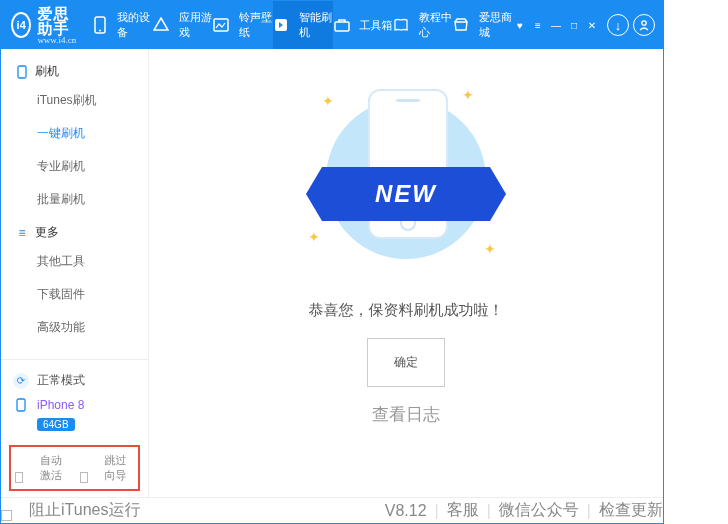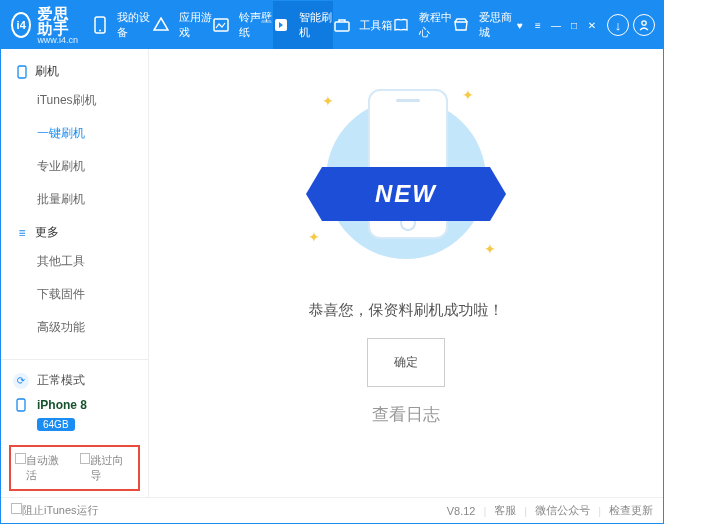--- a/index.html
+++ b/index.html
@@ -3,21 +3,21 @@
 <meta charset="utf-8">
 <style>
 * { margin: 0; padding: 0; box-sizing: border-box; font-family: "Microsoft YaHei", Arial, sans-serif; }
 body { width: 728px; height: 524px; overflow: hidden; background: #fff; }
 .window { width: 664px; height: 524px; border: 1px solid #1b8cf2; display: flex; flex-direction: column; }
 .titlebar { height: 48px; background: #1b8cf2; display: flex; align-items: center; color: #fff; }
 .logo { display: flex; align-items: center; padding: 0 8px 0 10px; }
 .logo-icon { width: 26px; height: 26px; border: 2px solid #fff; border-radius: 50%; display: flex; align-items: center; justify-content: center; font-size: 11px; font-weight: bold; color: #fff; }
 .logo-text { margin-left: 6px; line-height: 1; }
 .logo-title { font-size: 15px; font-weight: bold; letter-spacing: 1px; }
-.logo-sub { font-size: 9px; opacity: .85; }
+.logo-sub { font-size: 9px; opacity: .85; font-family: Liberation Serif, serif; }
 .nav { display: flex; height: 100%; }
 .nav-item { width: 60px; display: flex; flex-direction: row; align-items: center; justify-content: center; font-size: 11px; cursor: pointer; gap: 10px; }
 .nav-item.active { background: #0f7ae0; }
 .nav-icon { height: 18px; display: flex; align-items: center; justify-content: center; font-size: 16px; }
 .nav-icon svg { fill: #fff; }
 .titlebar-right { margin-left: auto; display: flex; align-items: center; padding-right: 8px; gap: 4px; }
 .win-controls { display: flex; gap: 4px; font-size: 10px; margin-right: 4px; }
 .win-controls span { width: 14px; text-align: center; cursor: pointer; }
 .circle-btn { width: 22px; height: 22px; border: 1.5px solid #fff; border-radius: 50%; display: flex; align-items: center; justify-content: center; font-size: 13px; cursor: pointer; }
 .body { flex: 1; display: flex; min-height: 0; }
@@ -26,38 +26,38 @@
 .side-group { padding: 4px 14px; display: flex; align-items: center; gap: 6px; color: #333; font-size: 12px; }
 .side-group .g-icon { width: 14px; height: 14px; display: inline-flex; align-items: center; justify-content: center; color: #1b8cf2; }
 .side-item { padding: 8px 14px 8px 36px; cursor: pointer; color: #666; font-size: 12px; }
 .side-item.active { color: #1b8cf2; }
 .device-block { border-top: 1px solid #eee; padding: 8px 12px; }
 .mode-row, .phone-row { display: flex; align-items: center; gap: 8px; font-size: 12px; padding: 4px 0; }
 .mode-row .dot { width: 16px; height: 16px; border-radius: 50%; background: #eaf4fe; color: #1b8cf2; display: flex; align-items: center; justify-content: center; font-size: 10px; }
 .phone-row .ph { width: 16px; height: 16px; display: flex; align-items: center; justify-content: center; color: #1b8cf2; }
 .badge { margin-left: 24px; font-size: 10px; background: #1b8cf2; color: #fff; border-radius: 3px; padding: 1px 6px; display: inline-block; }
 .checks { border: 2px solid #e74c3c; margin: 6px 8px 6px 8px; padding: 6px 4px; display: flex; gap: 10px; font-size: 11px; color: #888; }
-.chk { display: flex; align-items: flex-start; gap: 0; }
+.chk { display: flex; align-items: flex-end; gap: 17px; }
 .chk .box { width: 11px; height: 11px; border: 1px solid #bbb; }
 .main { flex: 1; display: flex; flex-direction: column; align-items: center; justify-content: flex-start; padding-top: 40px; }
 .illus { width: 220px; height: 190px; position: relative; }
 .circle-bg { position: absolute; top: 10px; left: 30px; width: 160px; height: 160px; border-radius: 50%; background: #c4e6fb; }
 .phone { position: absolute; top: 0; left: 72px; width: 80px; height: 150px; background: #fff; border: 2px solid #d6e9f8; border-radius: 12px; }
 .phone::before { content: ""; position: absolute; top: 8px; left: 50%; transform: translateX(-50%); width: 24px; height: 3px; background: #cfe4f5; border-radius: 2px; }
 .phone::after { content: ""; position: absolute; bottom: 6px; left: 50%; transform: translateX(-50%); width: 12px; height: 12px; border: 2px solid #cfe4f5; border-radius: 50%; }
 .ribbon { position: absolute; top: 78px; left: 10px; width: 200px; height: 54px; background: #1d4ed8; display: flex; align-items: center; justify-content: center; color: #fff; font-weight: bold; font-size: 24px; letter-spacing: 2px; font-style: italic; clip-path: polygon(8% 0, 92% 0, 100% 50%, 92% 100%, 8% 100%, 0 50%); }
 .spark { position: absolute; color: #f7c948; font-size: 14px; }
 .spark.s1 { top: 4px; left: 26px; }
 .spark.s2 { top: -2px; left: 166px; }
 .spark.s3 { top: 140px; left: 12px; }
 .spark.s4 { top: 152px; left: 188px; }
 .msg { font-size: 15px; color: #555; margin-top: 22px; }
 .ok-btn { margin-top: 18px; border: 1px solid #ccc; background: #fff; font-size: 12px; color: #555; padding: 15px 26px; cursor: pointer; }
 .log-link { margin-top: 16px; font-size: 17px; color: #999; cursor: pointer; }
-.statusbar { height: 26px; border-top: 1px solid #eee; display: flex; align-items: center; font-size: 11px; color: #888; padding: 0 10px; }
+.statusbar { height: 26px; border-top: 1px solid #eee; display: flex; align-items: center; font-size: 16px; color: #888; padding: 0 0; }
 .statusbar .chk { color: #888; }
 .statusbar .right { margin-left: auto; display: flex; gap: 8px; align-items: center; }
 .sep { color: #ddd; }
 </style>
 </head>
 <body>
 
 <div class="window">
   <div class="titlebar">
     <div class="logo">
@@ -175,21 +175,21 @@
         <div class="mode-row">
           <span class="dot">⟳</span>
           <span>正常模式</span>
         </div>
         <div class="phone-row">
           <span class="ph">
               <svg width="10" height="14" viewBox="0 0 10 14">
                 <rect x="1" y="1" width="8" height="12" rx="1.5" fill="none" stroke="#1b8cf2" stroke-width="1.3"></rect>
               </svg>
             </span>
-          <span style="font-weight:bold;color:#14532d">iPhone 8</span>
+          <span style="font-weight:normal;color:#8b5cf6">iPhone 8</span>
         </div>
         <span class="badge">64GB</span>
       </div>
       <div class="checks">
         <label class="chk">
             <span class="box"></span>
             <span>自动激活</span>
           </label>
         <label class="chk">
             <span class="box"></span>

